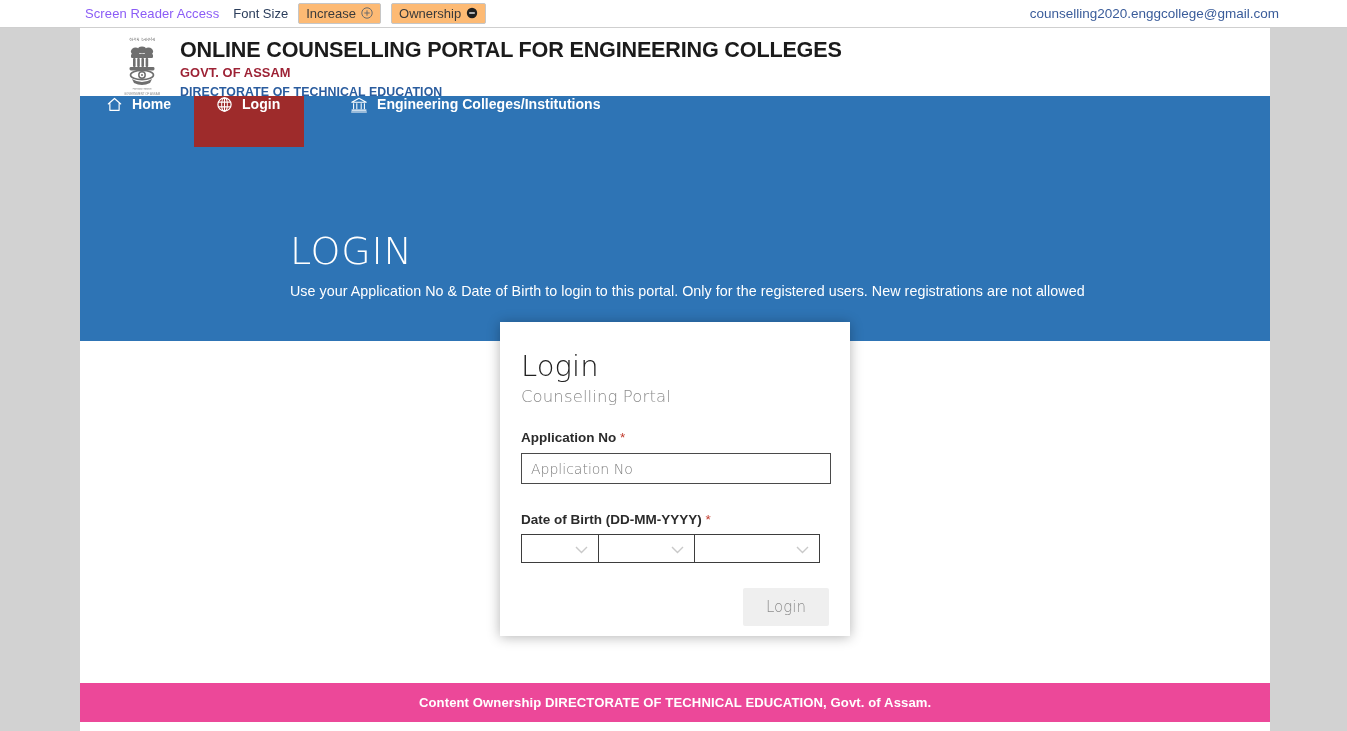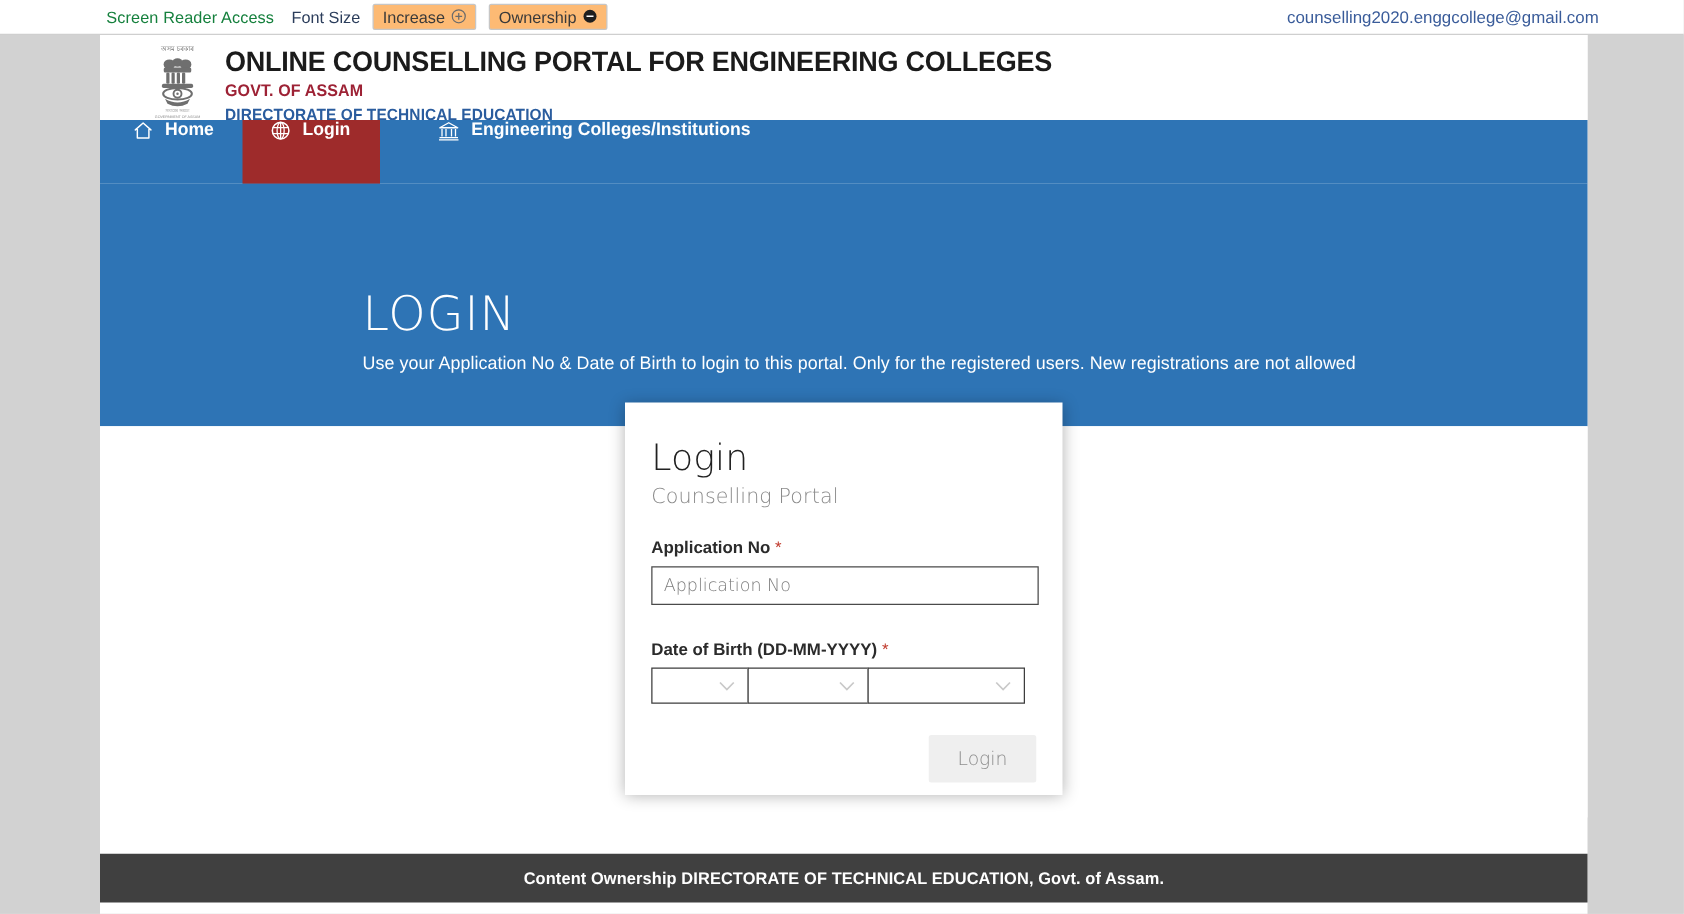--- a/index.html
+++ b/index.html
@@ -18,21 +18,21 @@
     width: 1347px; height: 28px;
     background: #ffffff;
     border-bottom: 1px solid #cfcfcf;
     display: flex; align-items: center;
   }
   .topbar-left {
     position: absolute; left: 85px; top: 0; height: 27px;
     display: flex; align-items: center; gap: 10px;
   }
   .tb-link {
-    font-size: 13px; color: #15803d; letter-spacing: .1px;
+    font-size: 13px; color: #8b5cf6; letter-spacing: .1px;
     cursor: pointer; white-space: nowrap;
   }
   .tb-label { font-size: 13px; color: #2b3d5b; margin-left: 4px; }
   .fs-btn {
     display: inline-flex; align-items: center; gap: 5px;
     border: 1px solid #c6c6c6; background: #fdba74;
     padding: 2px 7px 3px 7px; border-radius: 2px;
     font-size: 13px; color: #3a3a3a; cursor: pointer; line-height: 15px;
     height: 21px;
   }
@@ -173,21 +173,21 @@
     background: #efefef; border: none; color: #8d8d8d;
     font-size: 15px; padding: 10px 22px; cursor: pointer;
     font-family: "DejaVu Sans", sans-serif; font-weight: 300;
     border-radius: 2px; min-width: 86px;
   }
 
   
   .footer {
     position: absolute; left: 0; top: 655px;
     width: 1190px; height: 39px;
-    background: #404040;
+    background: #ec4899;
     display: flex; align-items: center; justify-content: center;
   }
   .footer-text {
     color: #ffffff; font-size: 13.5px; font-weight: bold;
     font-family: "Liberation Sans Narrow", "Liberation Sans", sans-serif;
     letter-spacing: .1px;
     transform: scaleX(0.97);
   }
 </style>
 </head>

